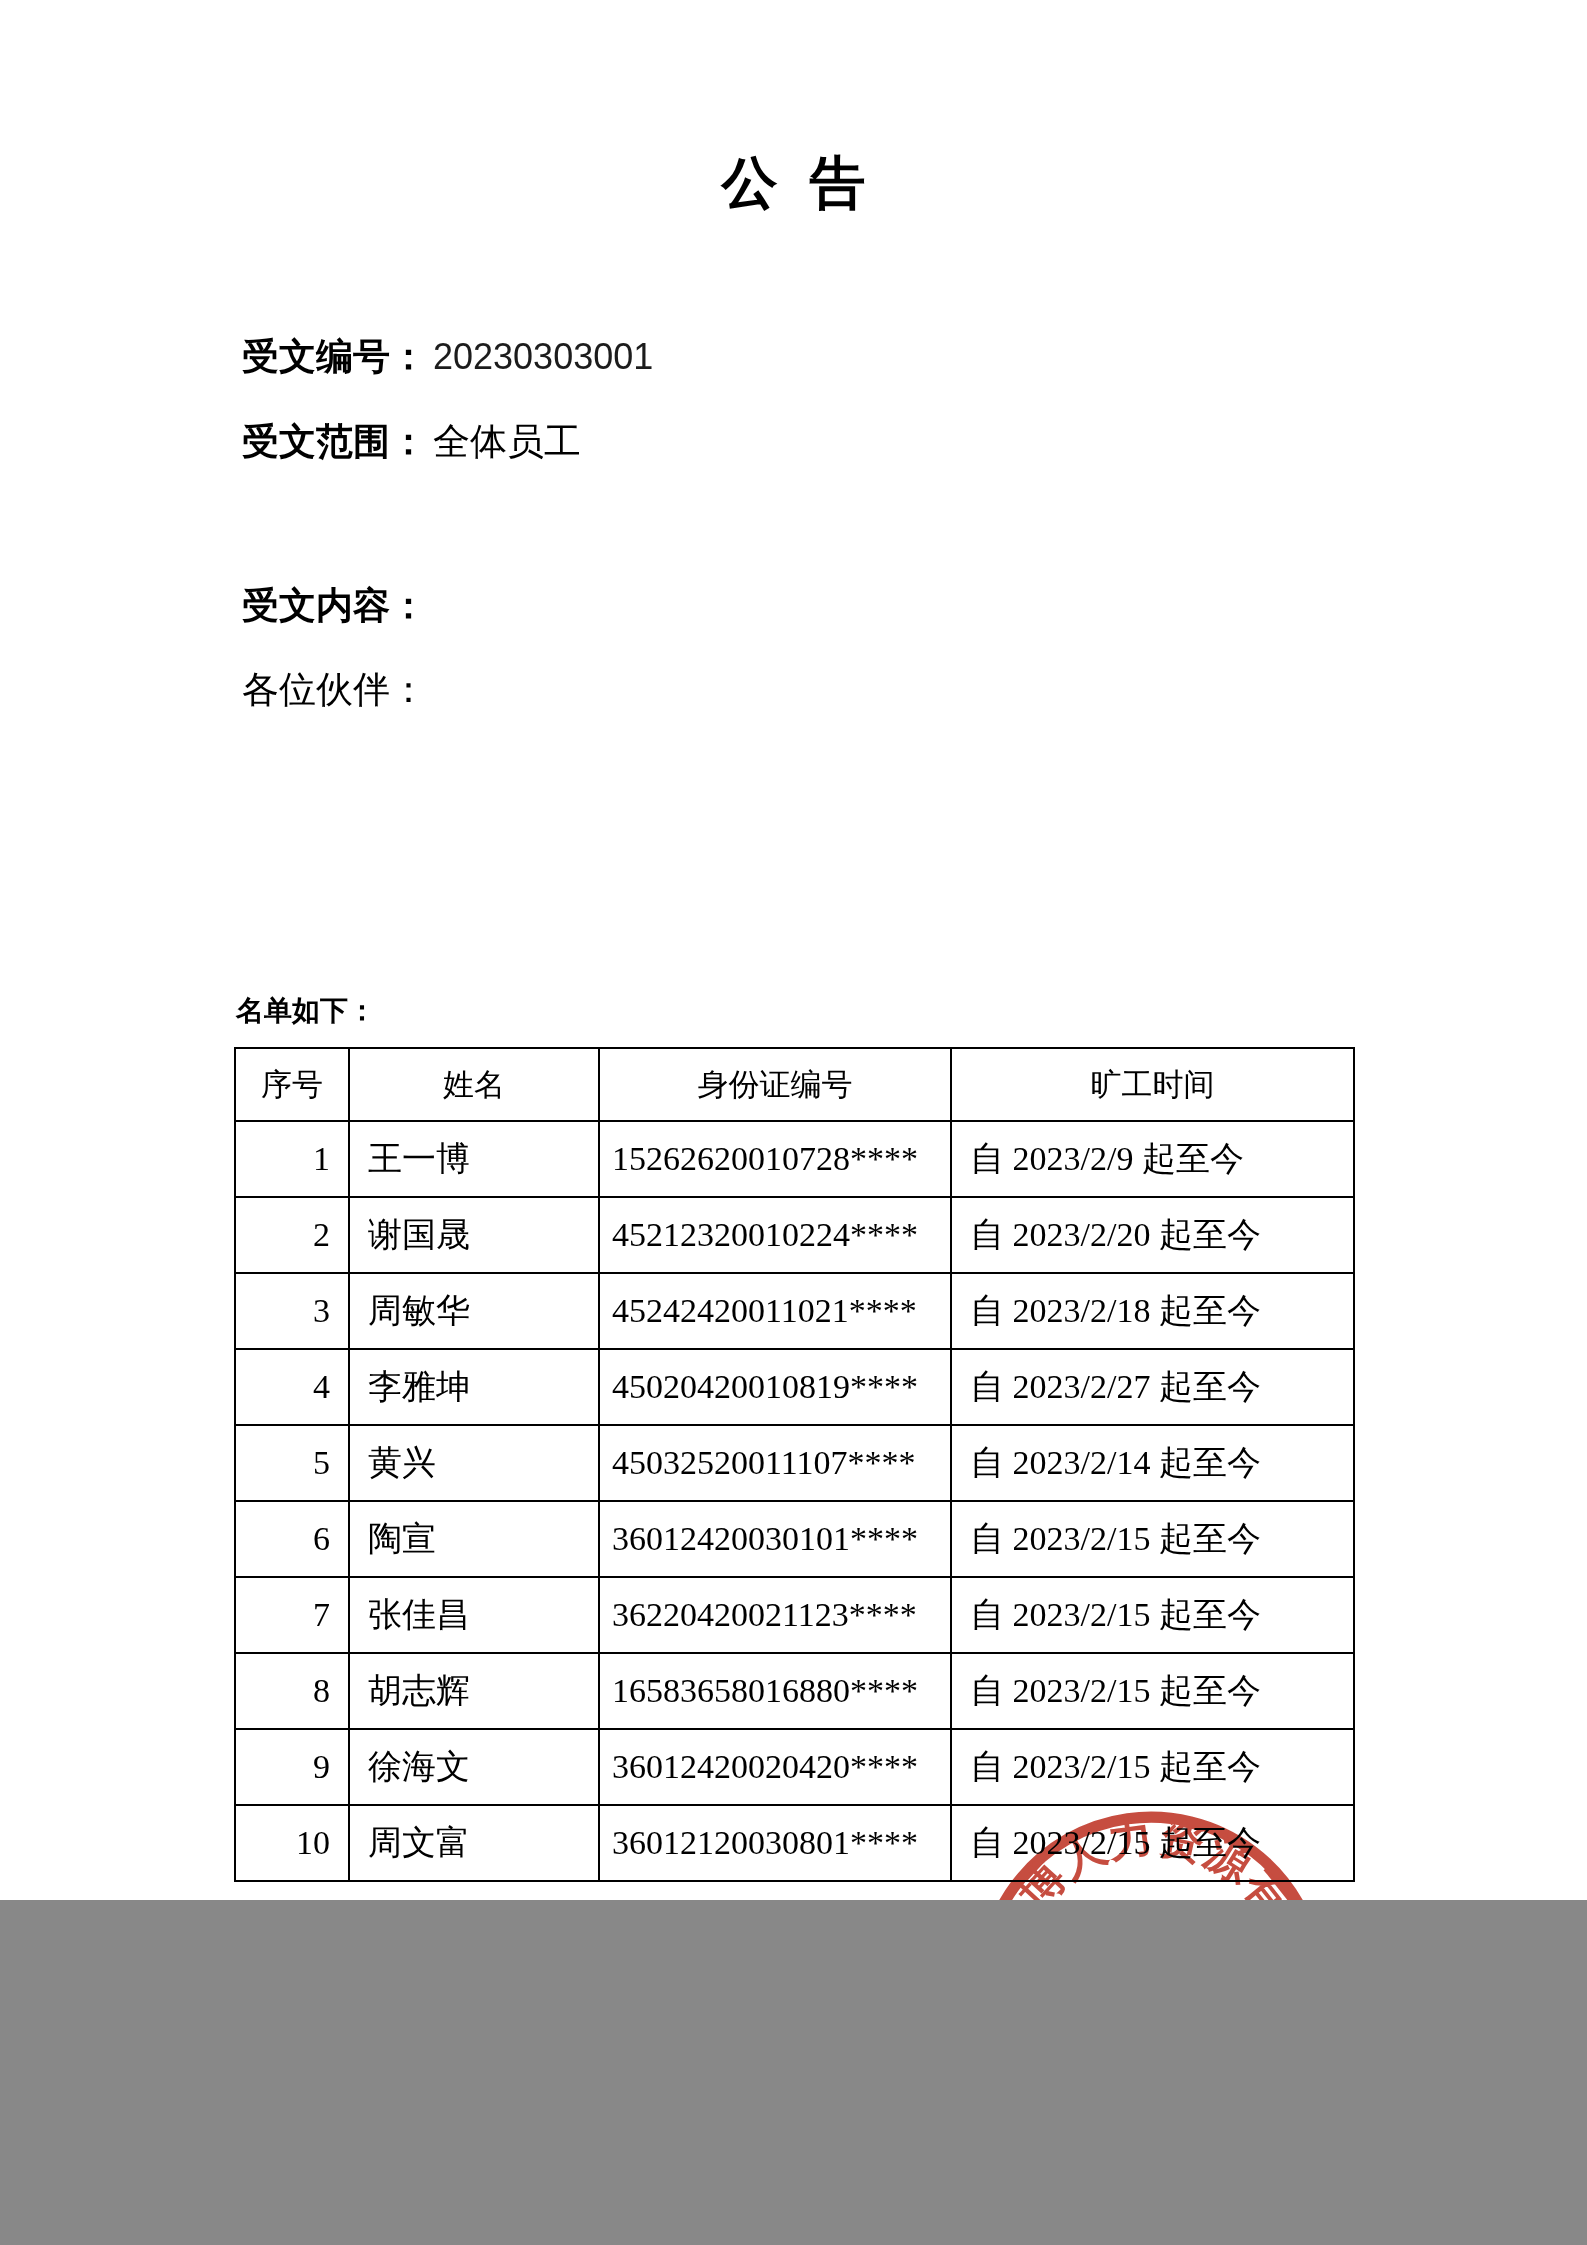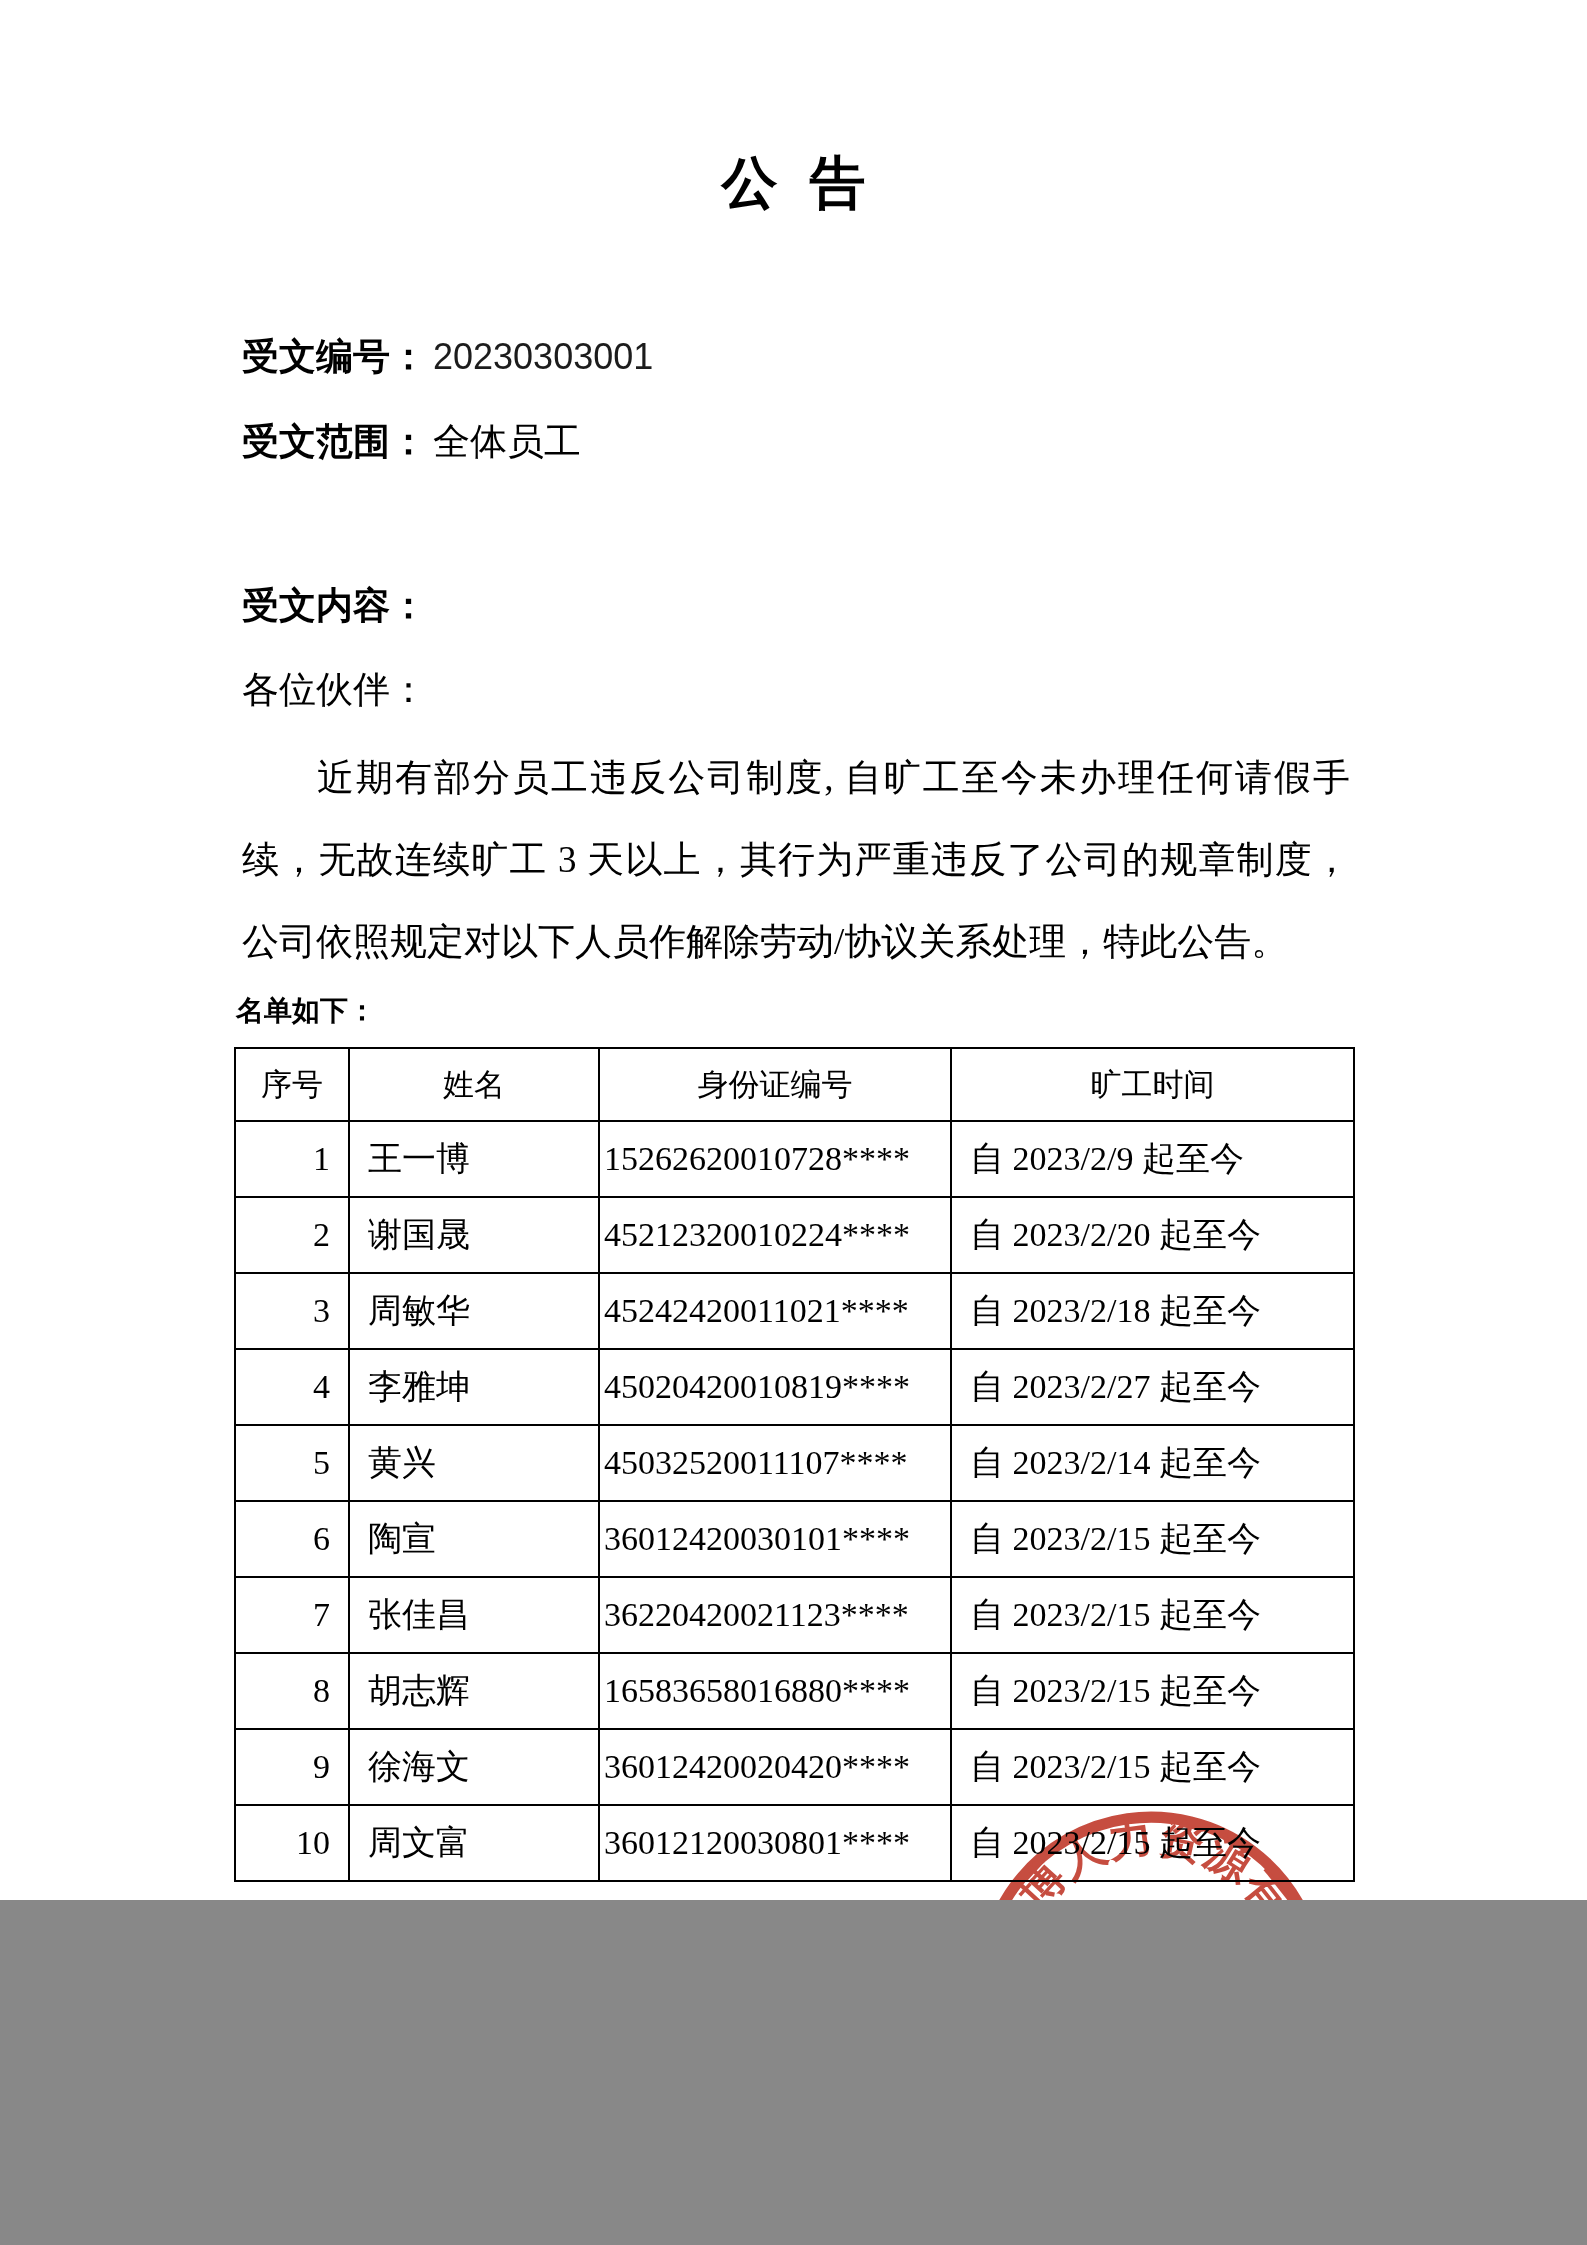--- a/index.html
+++ b/index.html
@@ -56,21 +56,21 @@
     height:69px;
     font-size:31px;font-weight:normal;
     text-align:center;vertical-align:middle;
   }
   table.roster td{
     height:72px;
     font-size:34px;vertical-align:middle;
   }
   td.c-idx{text-align:right;padding-right:18px;}
   td.c-name{text-align:left;padding-left:18px;}
-  td.c-id{text-align:left;padding-left:4px;}
+  td.c-id{text-align:left;padding-left:12px;}
   td.c-date{text-align:left;padding-left:18px;}
   .signature{
     position:absolute;right:237px;top:1978px;
     font-size:40px;line-height:1;letter-spacing:2px;
     white-space:nowrap;
   }
   .footer{
     position:absolute;left:0;top:2055px;width:1587px;
     text-align:center;font-size:27px;line-height:1;
     word-spacing:6px;
@@ -96,21 +96,20 @@
   </div>
   <div class="meta-line" style="top:423px">
     <span class="lbl">受文范围：</span><span class="val">全体员工</span>
   </div>
   <div class="meta-line" style="top:587px">
     <span class="lbl">受文内容：</span><span class="val"></span>
   </div>
 
   <div class="salutation">各位伙伴：</div>
 
-  <div class="body-par">近期有部分员工违反公司制度, 自旷工至今未办理任何请假手续，无故连续旷工 3 天以上，其行为严重违反了公司的规章制度，公司依照规定对以下人员作解除劳动/协议关系处理，特此公告。</div>
 
   <div class="list-label">名单如下：</div>
 
   <table class="roster">
     <colgroup>
       <col style="width:114px">
         <col style="width:250px">
         <col style="width:352px">
         <col style="width:403px">
     </colgroup>

